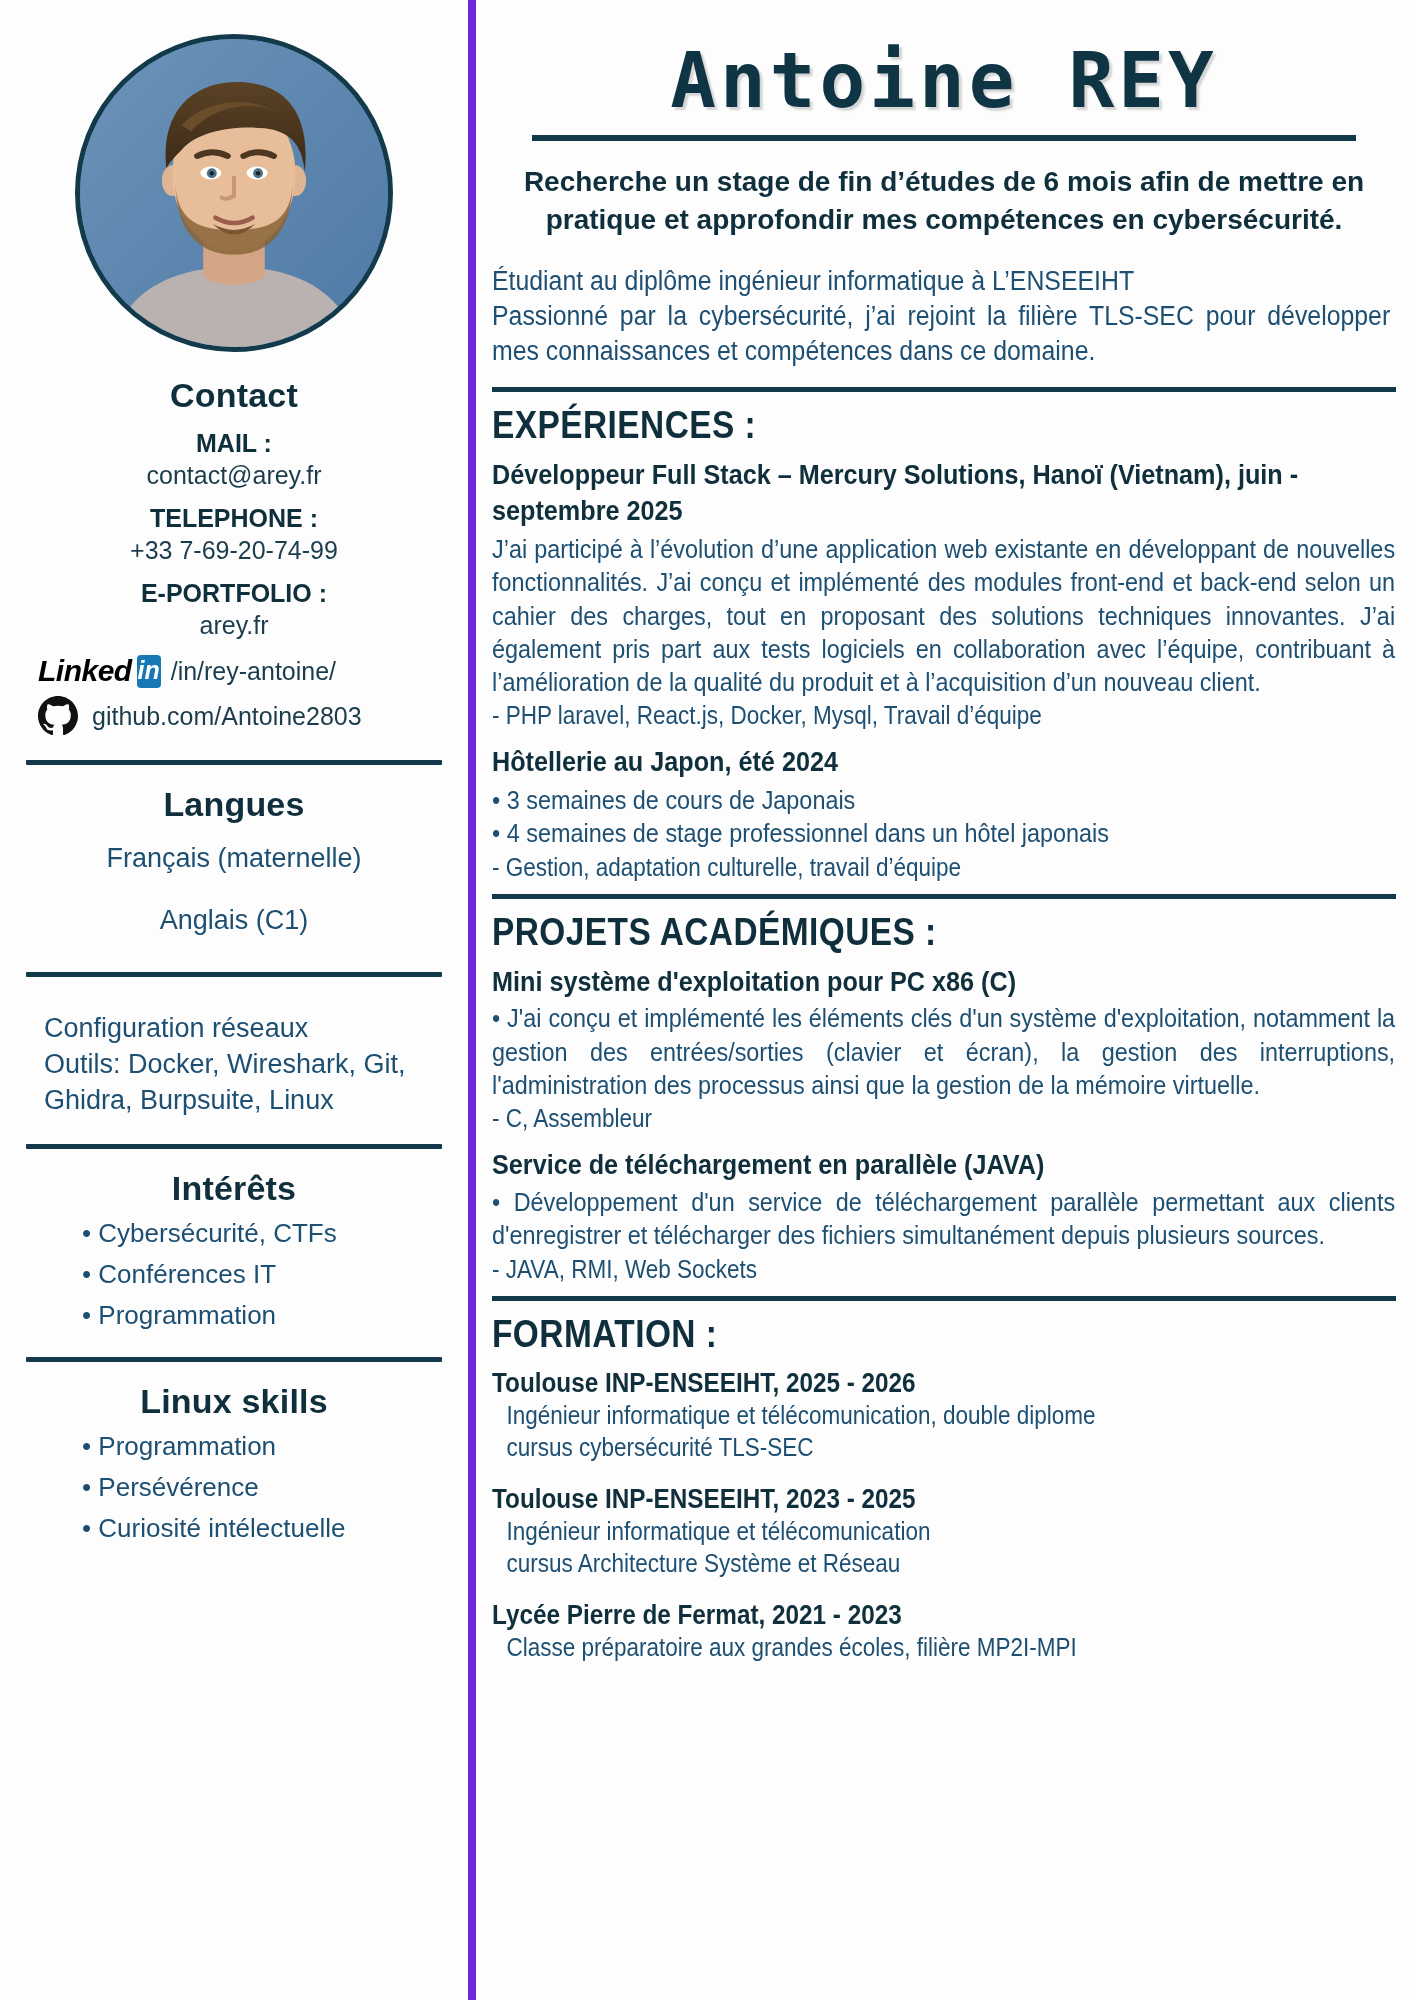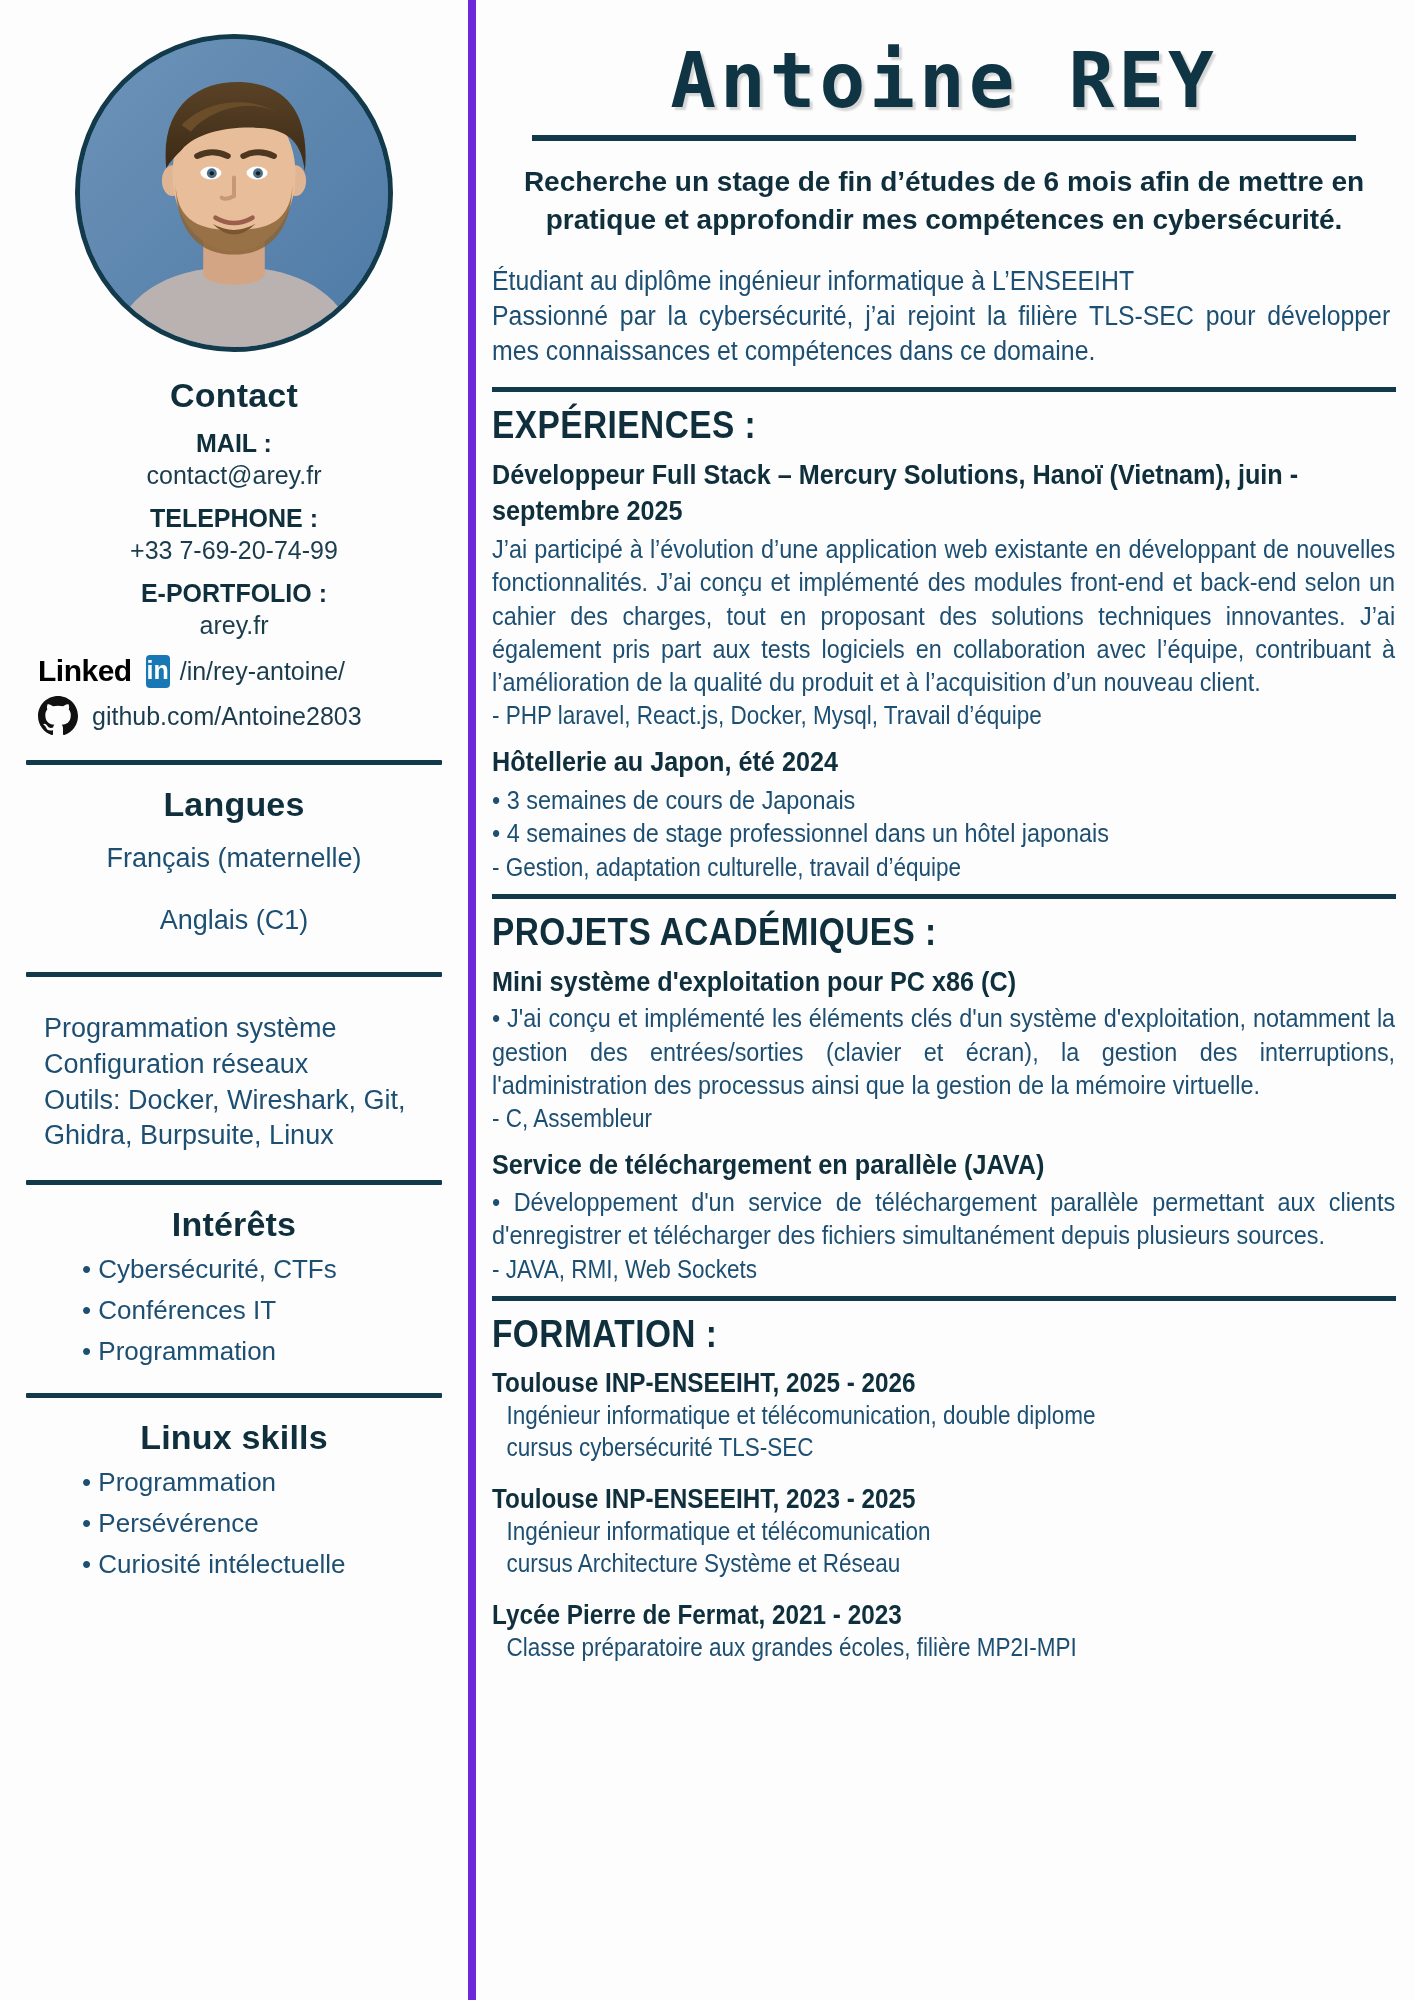--- a/index.html
+++ b/index.html
@@ -73,21 +73,21 @@
 
   .social-row {
     display: flex;
     align-items: center;
     justify-content: flex-start;
     gap: 10px;
     width: 100%;
     padding-left: 12px;
     margin-top: 14px;
   }
-  .linkedin-logo { display: flex; align-items: center; gap: 14px; }
+  .linkedin-logo { display: flex; align-items: center; gap: 5px; font-style: italic; }
   .linkedin-word {
     font-size: 30px;
     font-weight: bold;
     color: #000;
     letter-spacing: -0.5px;
   }
   .linkedin-box {
     width: 24px; height: 33px;
     background: #1878b5;
     border-radius: 4px;
@@ -288,21 +288,20 @@
 
     <section class="side-section" style="margin-top:20px;">
       <h2 class="side-h">Langues</h2>
       <div class="blue-line" style="margin-top:14px;">Français (maternelle)</div>
       <div class="blue-line" style="margin-top:20px;">Anglais (C1)</div>
       <div class="rule" style="margin-top:30px;"></div>
     </section>
 
     <section class="side-section" style="margin-top:20px;">
       <div class="skill-list" style="margin-top:14px;">
-        <div>Programmation système</div>
         <div>Configuration réseaux</div>
         <div>Outils: Docker, Wireshark, Git, Ghidra, Burpsuite, Linux</div>
       </div>
       <div class="rule" style="margin-top:26px;"></div>
     </section>
 
     <section class="side-section" style="margin-top:20px;">
       <h2 class="side-h">Intérêts</h2>
       <ul class="bullets" style="margin-top:8px;">
         <li>• <span>Cybersécurité, CTFs</span></li>

